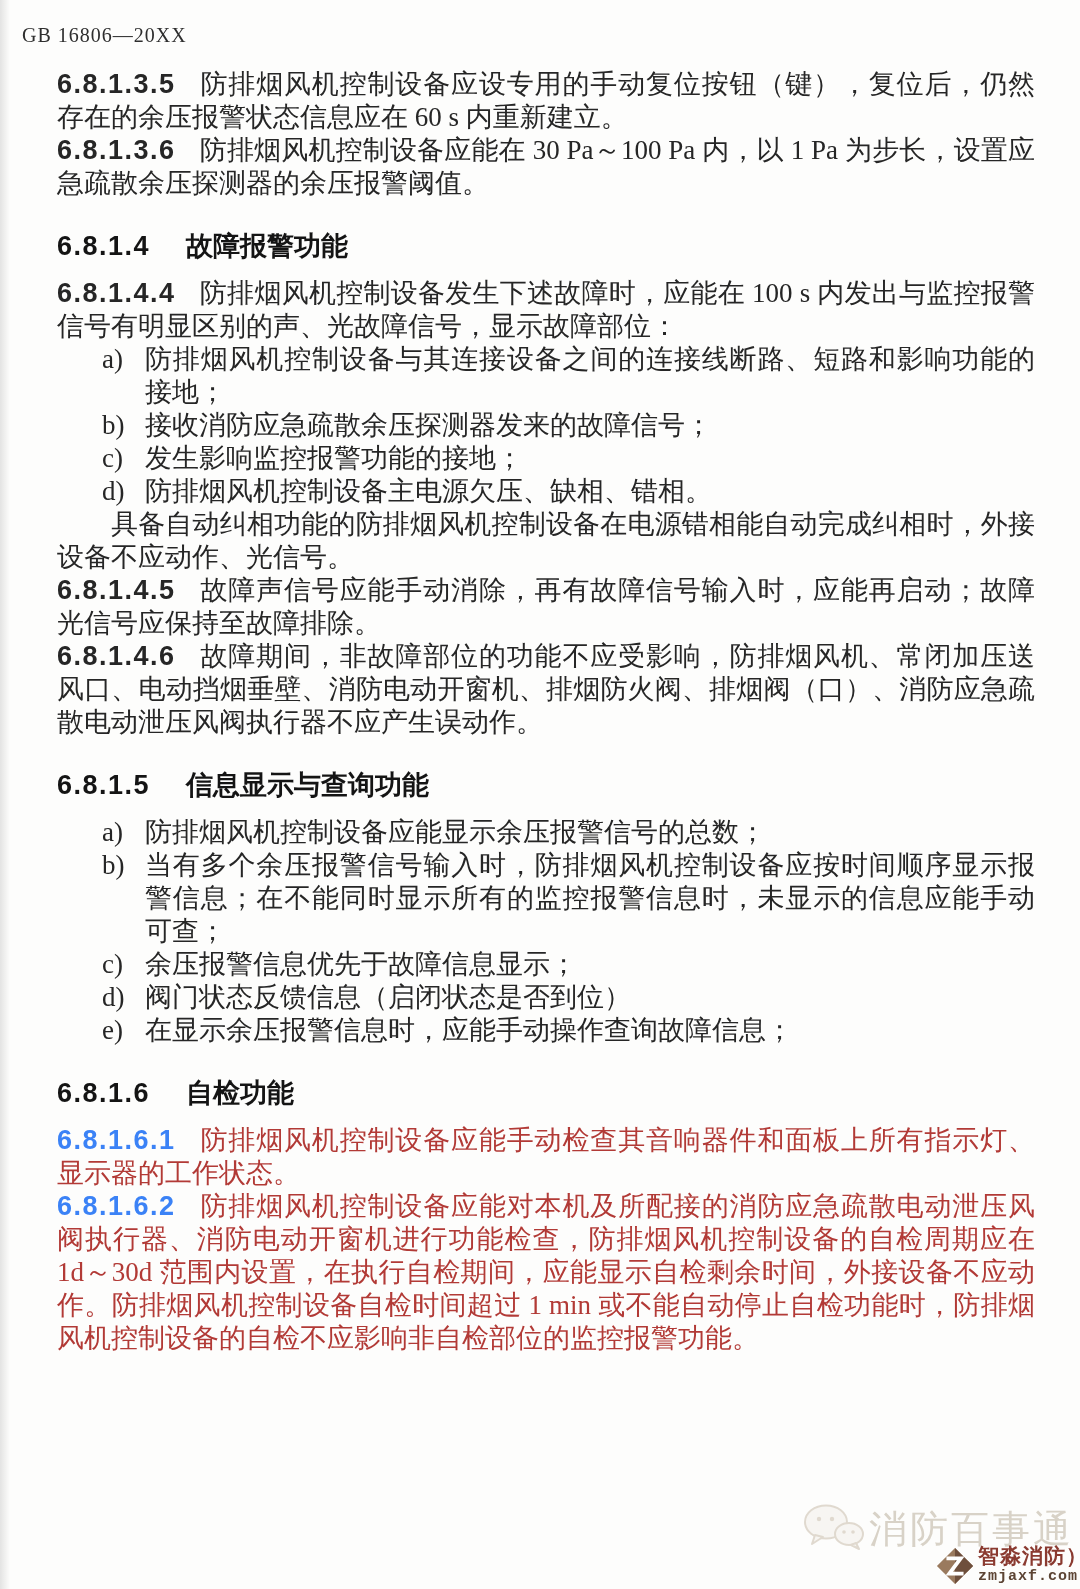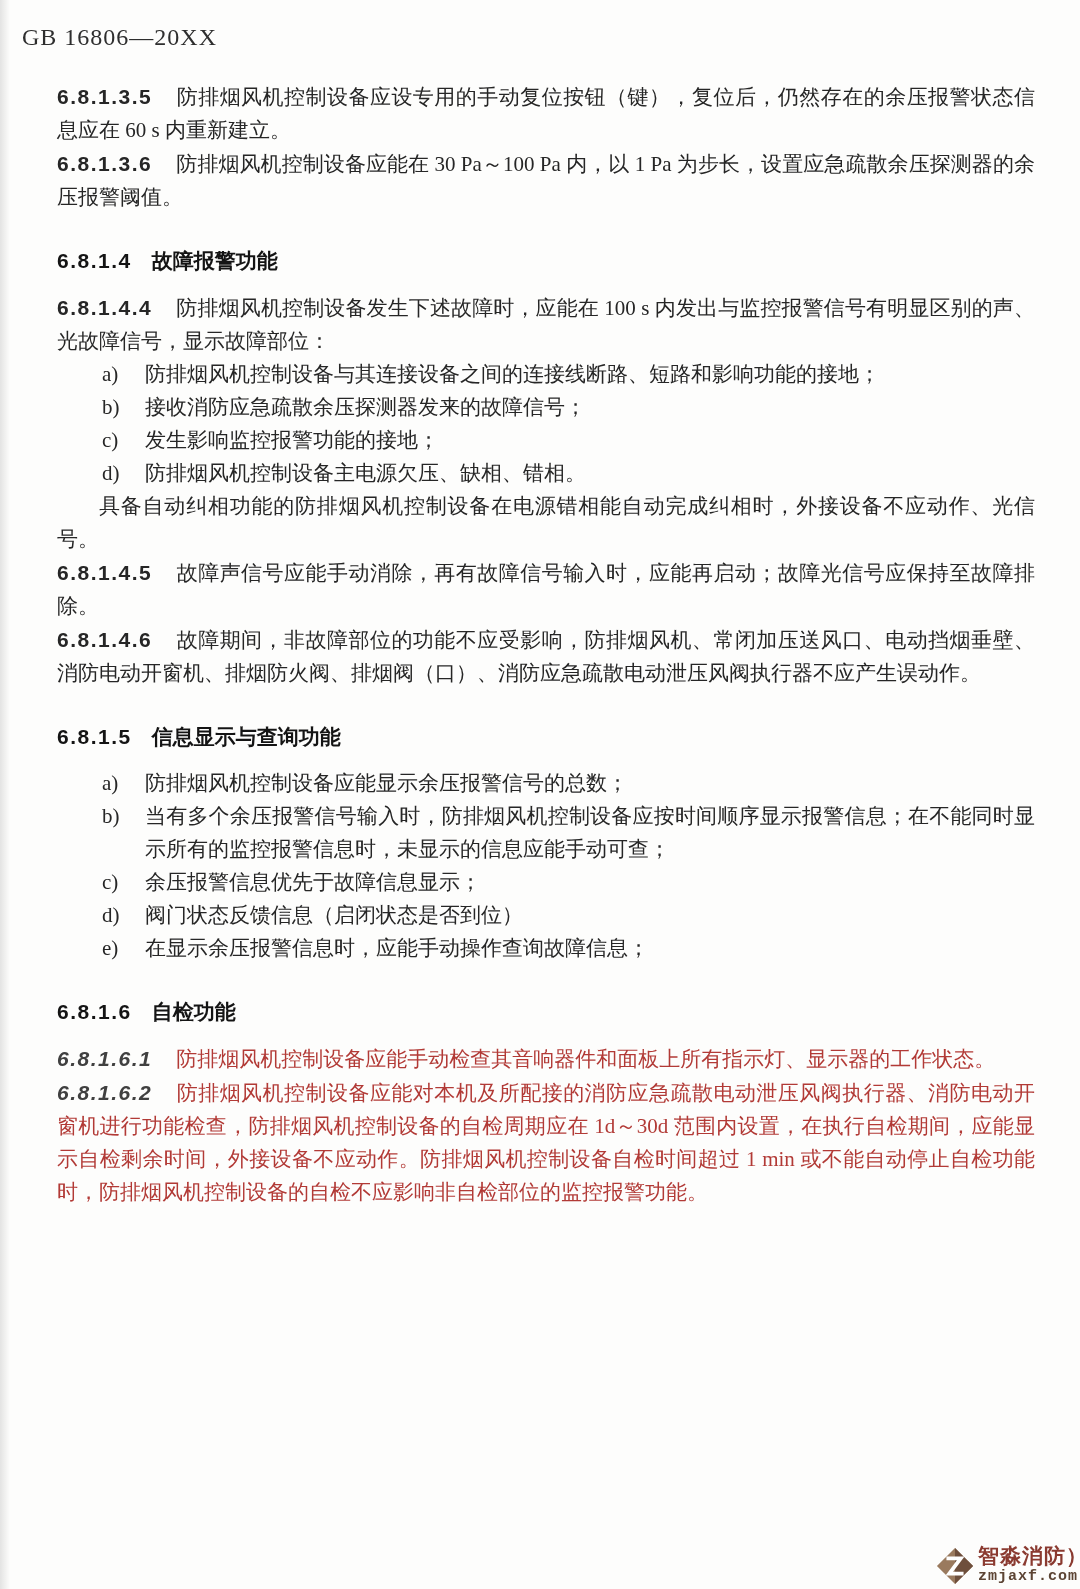--- a/index.html
+++ b/index.html
@@ -12,54 +12,54 @@
     color:#262626;
   }
   
   .scan-edge{
     position:absolute;left:0;top:0;bottom:0;width:10px;
     background:linear-gradient(90deg,rgba(0,0,0,0.10),rgba(0,0,0,0));
     pointer-events:none;
   }
   .doc-header{
     position:absolute;left:22px;top:24px;
-    font-size:24px;letter-spacing:1px;color:#2e2e2e;
+    font-size:20px;letter-spacing:1px;color:#2e2e2e;
     font-family:"Liberation Serif","DejaVu Serif",serif;
   }
   .content{
-    position:absolute;left:57px;top:80px;width:978px;
-    font-size:21px;line-height:33px;
+    position:absolute;left:57px;top:68px;width:978px;
+    font-size:27px;line-height:33px;
     text-align:justify;
   }
   .content p{margin:0;}
   p.clause{margin:0;}
   .num{
     font-family:"Liberation Sans","DejaVu Sans",sans-serif;
     font-weight:bold;
     letter-spacing:1.5px;
     margin-right:24px;
     white-space:nowrap;
   }
   p.heading{
     font-family:"Liberation Sans","DejaVu Sans",sans-serif;
     font-weight:bold;
     color:#141414;
     margin:30px 0 14px 0;
     text-align:left;
   }
-  p.heading .num{margin-right:20px;}
+  p.heading .num{margin-right:36px;}
   p.indent{text-indent:2em;}
   p.list{
     padding-left:88px;position:relative;
   }
   .marker{
     position:absolute;left:45px;top:0;
   }
   p.red{color:#b23a36;}
-  p.red .num{color:#404040;font-style:italic;}
+  p.red .num{color:#3b82f6;}
 
   
   .footer{
     position:absolute;right:0;bottom:0;width:240px;height:125px;
     pointer-events:none;
   }
   .watermark{
     position:absolute;right:6px;bottom:34px;
     display:flex;align-items:center;white-space:nowrap;
   }
@@ -110,20 +110,35 @@
     <p class=" list"><span class="marker">b)</span>当有多个余压报警信号输入时，防排烟风机控制设备应按时间顺序显示报警信息；在不能同时显示所有的监控报警信息时，未显示的信息应能手动可查；</p>
     <p class=" list"><span class="marker">c)</span>余压报警信息优先于故障信息显示；</p>
     <p class=" list"><span class="marker">d)</span>阀门状态反馈信息（启闭状态是否到位）</p>
     <p class=" list"><span class="marker">e)</span>在显示余压报警信息时，应能手动操作查询故障信息；</p>
     <p class=" heading"><span class="num">6.8.1.6</span>自检功能</p>
     <p class="red clause"><span class="num">6.8.1.6.1</span>防排烟风机控制设备应能手动检查其音响器件和面板上所有指示灯、显示器的工作状态。</p>
     <p class="red clause"><span class="num">6.8.1.6.2</span>防排烟风机控制设备应能对本机及所配接的消防应急疏散电动泄压风阀执行器、消防电动开窗机进行功能检查，防排烟风机控制设备的自检周期应在 1d～30d 范围内设置，在执行自检期间，应能显示自检剩余时间，外接设备不应动作。防排烟风机控制设备自检时间超过 1 min 或不能自动停止自检功能时，防排烟风机控制设备的自检不应影响非自检部位的监控报警功能。</p>
   </div>
 
 <div class="footer">
+  <div class="watermark">
+    <span class="wechat-icon">
+      <svg width="62" height="48" viewBox="0 0 62 48">
+        <ellipse cx="23" cy="19" rx="21" ry="16.5" fill="#f7f5f1" stroke="#ddd6cb" stroke-width="2"></ellipse>
+        <path d="M12 32 L9 41 L20 34 Z" fill="#f7f5f1" stroke="#ddd6cb" stroke-width="2" stroke-linejoin="round"></path>
+        <circle cx="16" cy="16" r="2.2" fill="#ddd6cb"></circle>
+        <circle cx="29" cy="16" r="2.2" fill="#ddd6cb"></circle>
+        <ellipse cx="46" cy="31" rx="14" ry="11" fill="#f7f5f1" stroke="#ddd6cb" stroke-width="2"></ellipse>
+        <path d="M53 40 L56 46 L48 42 Z" fill="#f7f5f1" stroke="#ddd6cb" stroke-width="2" stroke-linejoin="round"></path>
+        <circle cx="41" cy="29" r="1.8" fill="#ddd6cb"></circle>
+        <circle cx="50" cy="29" r="1.8" fill="#ddd6cb"></circle>
+      </svg>
+    </span>
+    <span class="watermark-text">消防百事通</span>
+  </div>
   <div class="brand">
     <span class="brand-icon">
       <svg width="38" height="38" viewBox="0 0 40 40">
         <polygon points="20,1 39,20 20,39 1,20" fill="#9a7a5e"></polygon>
         <polygon points="20,1 39,20 20,39" fill="#6e4f3c"></polygon>
         <polyline points="13,12 26,12 14,28 27,28" fill="none" stroke="#ffffff" stroke-width="4" stroke-linecap="square"></polyline>
       </svg>
     </span>
     <span class="brand-col">
       <span class="brand-name">智淼消防）</span>

